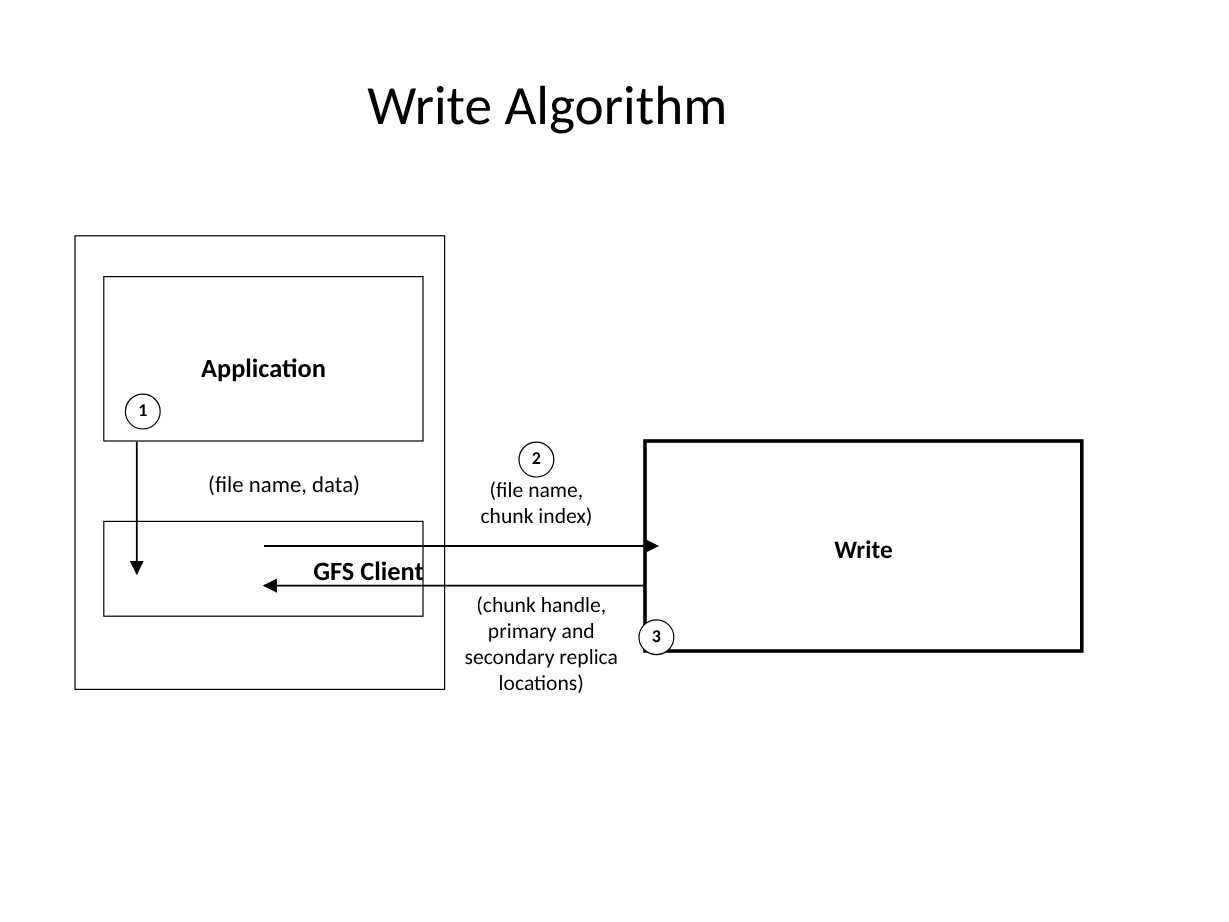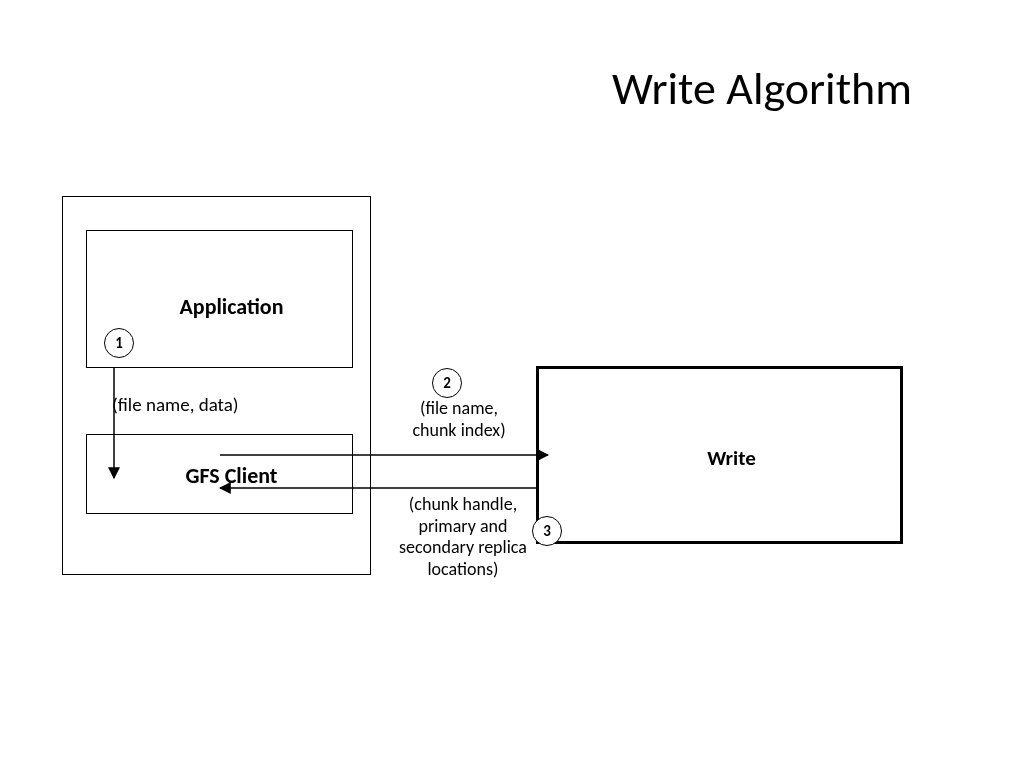--- a/index.html
+++ b/index.html
@@ -14,38 +14,37 @@
   .slide {
     position: relative;
     width: 1024px;
     height: 768px;
   }
   .title {
     position: absolute;
     top: 60px;
     left: 0;
     width: 912px;
-    text-align: right;
+    text-align: center;
     font-size: 46px;
     font-weight: 400;
   }
   .box {
     position: absolute;
     border: 1px solid #000;
     box-sizing: border-box;
   }
   .box-thick {
     border-width: 3px;
   }
   .label {
     position: absolute;
     font-size: 18px;
     line-height: 1.2;
     text-align: center;
-    padding-left: 12px;
   }
   .label.bold { font-weight: 700; }
   .circle {
     position: absolute;
     width: 30px;
     height: 30px;
     border: 1px solid #000;
     border-radius: 50%;
     background: #fff;
     font-size: 15px;
@@ -68,21 +67,21 @@
 <div class="slide">
 
   <div class="title">Write Algorithm</div>
 
   <div class="box" style="left:62px; top:196px; width:309px; height:379px;"></div>
 
   <div class="box" style="left:86px; top:230px; width:267px; height:138px;"></div>
   <div class="label bold" style="left:86px; top:294px; width:267px; font-size:22px;">Application</div>
 
   <div class="box" style="left:86px; top:434px; width:267px; height:80px;"></div>
-  <div class="label bold" style="left:86px; top:463px; width:267px; font-size:22px;">GFS Client</div>
+  <div class="label bold" style="left:86px; top:463px; width:267px; font-size:22px;text-align:right;">GFS Client</div>
 
   <div class="box box-thick" style="left:536px; top:366px; width:367px; height:178px;"></div>
   <div class="label bold" style="left:536px; top:446px; width:367px; font-size:21px;">Write</div>
 
   <svg class="arrows" viewBox="0 0 1024 768">
     <defs>
       <marker id="ah" viewBox="0 0 10 10" refX="9" refY="5" markerWidth="8" markerHeight="8" orient="auto-start-reverse">
         <path d="M 0 0 L 10 5 L 0 10 z" fill="#000"></path>
       </marker>
     </defs>
@@ -91,21 +90,21 @@
 
     <line x1="220" y1="455" x2="548" y2="455" stroke="#000" stroke-width="1.5" marker-end="url(#ah)"></line>
 
     <line x1="536" y1="488" x2="220" y2="488" stroke="#000" stroke-width="1.5" marker-end="url(#ah)"></line>
   </svg>
 
   <div class="circle" style="left:104px; top:328px;">1</div>
   <div class="circle" style="left:432px; top:368px;">2</div>
   <div class="circle" style="left:532px; top:516px;">3</div>
 
-  <div class="label" style="left:100px; top:394px; width:200px; text-align:left; font-size:19px;">(file name, data)</div>
+  <div class="label" style="left:100px; top:394px; width:200px; text-align:right; font-size:19px;">(file name, data)</div>
   <div class="label" style="left:376px; top:494px; width:150px; font-size:18px; white-space:pre-line;">(chunk handle,
 primary and
 secondary replica
 locations)</div>
   <div class="label" style="left:382px; top:398px; width:130px; font-size:18px; white-space:pre-line;">(file name,
 chunk index)</div>
 
 </div>
 
 </body></html>

